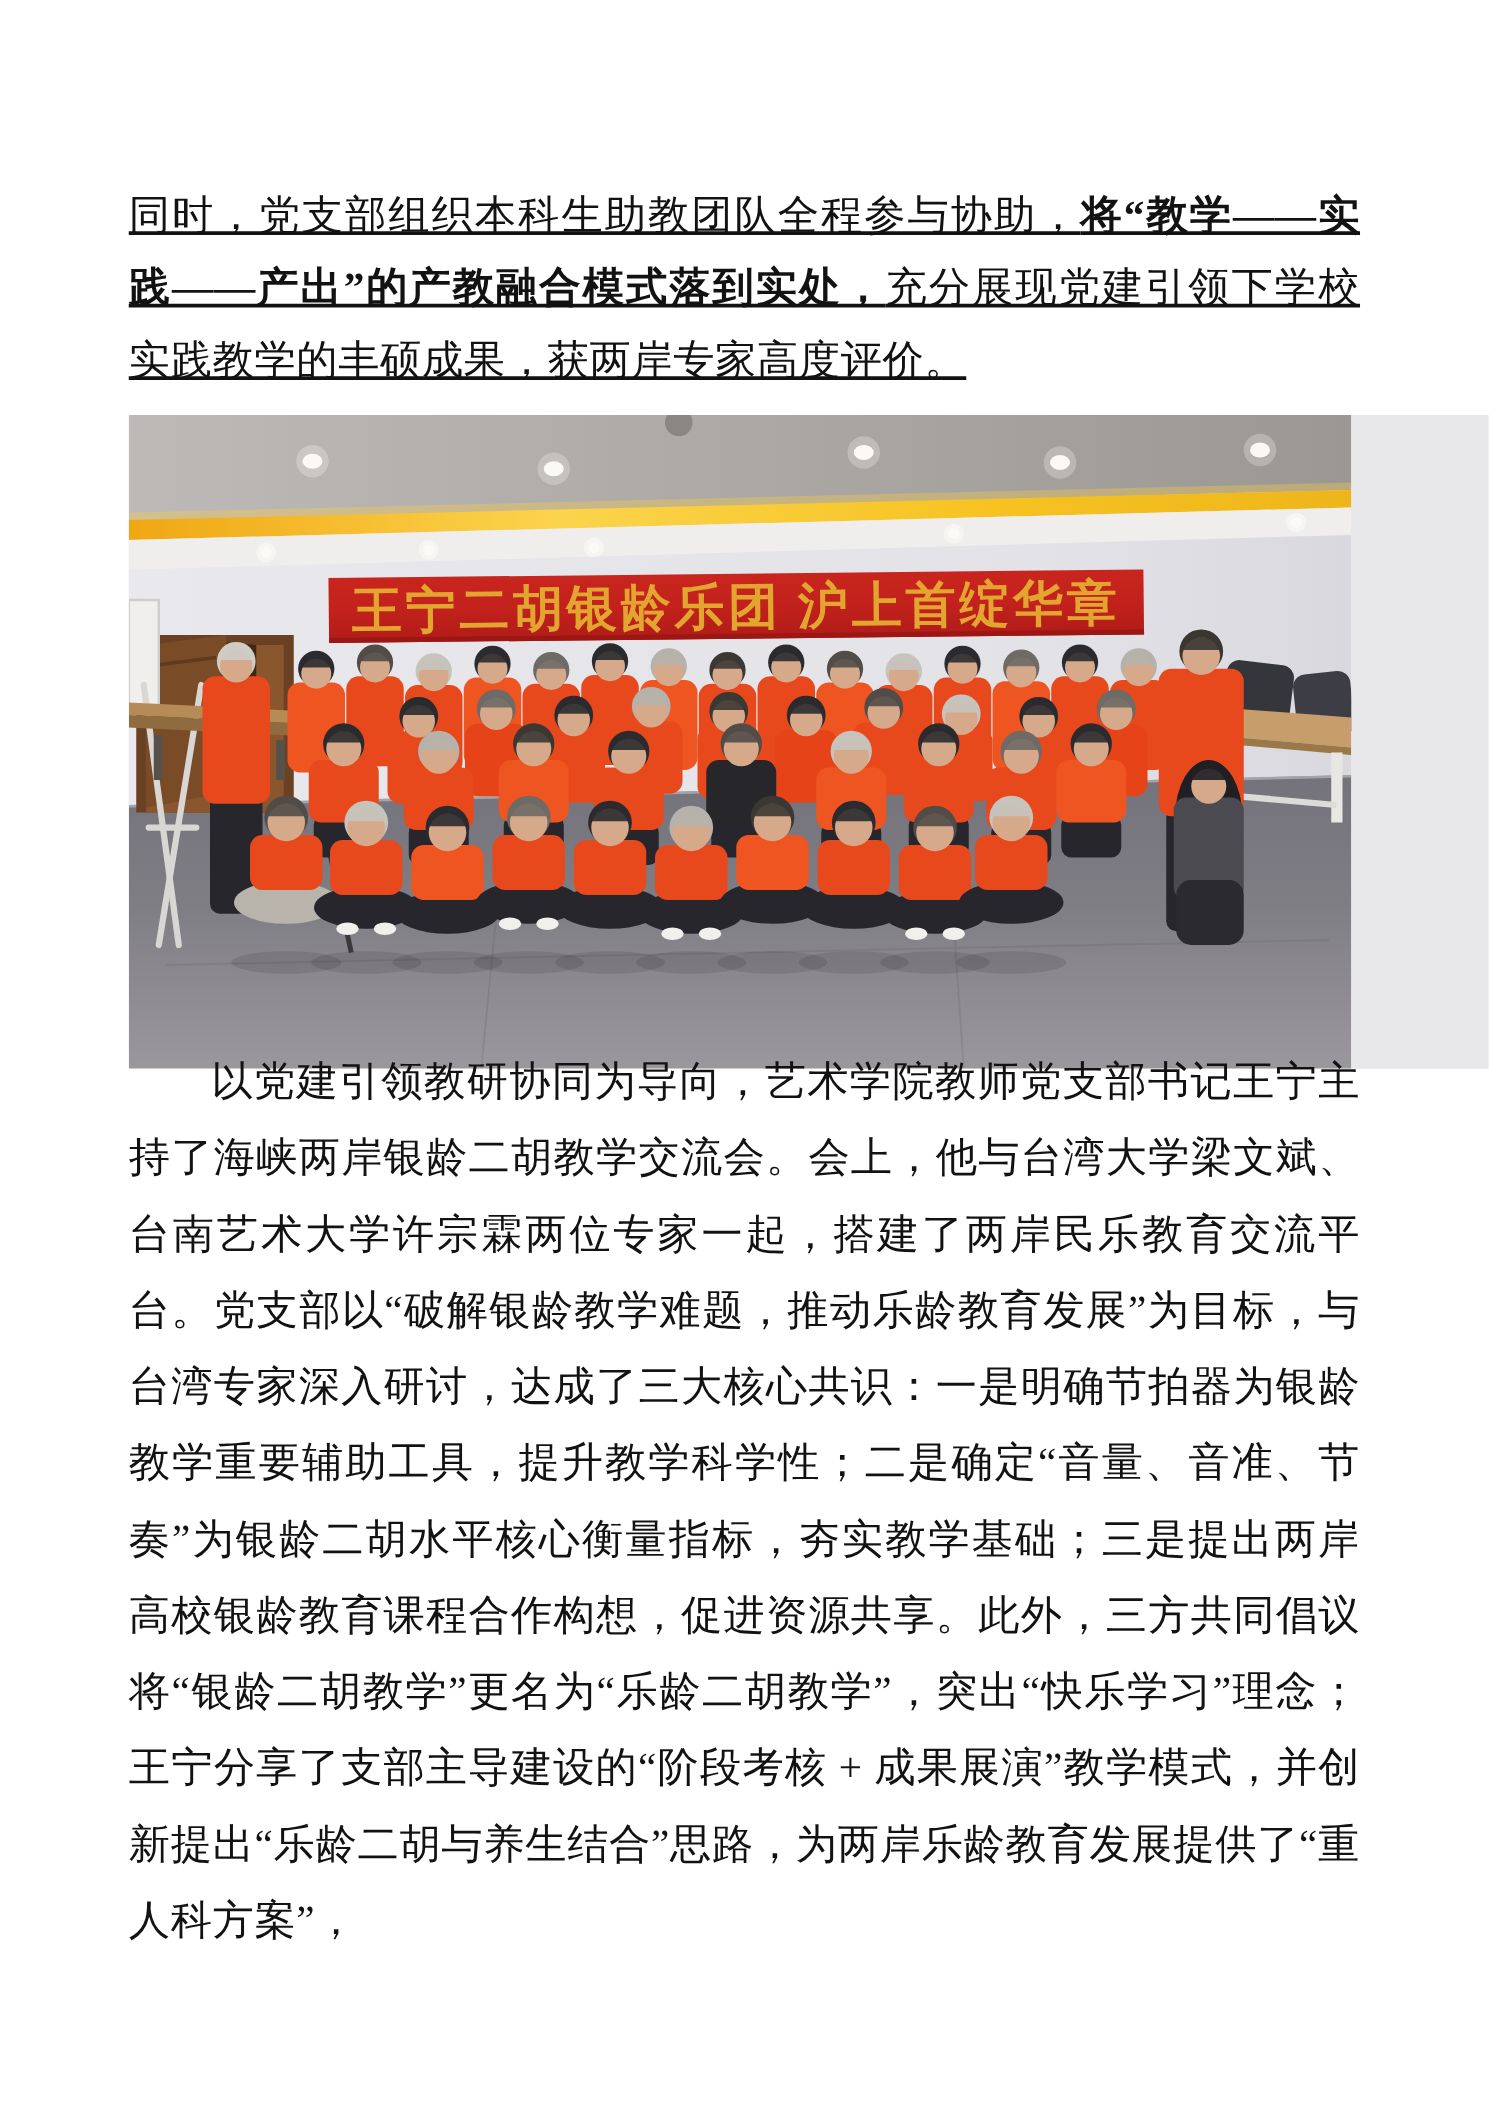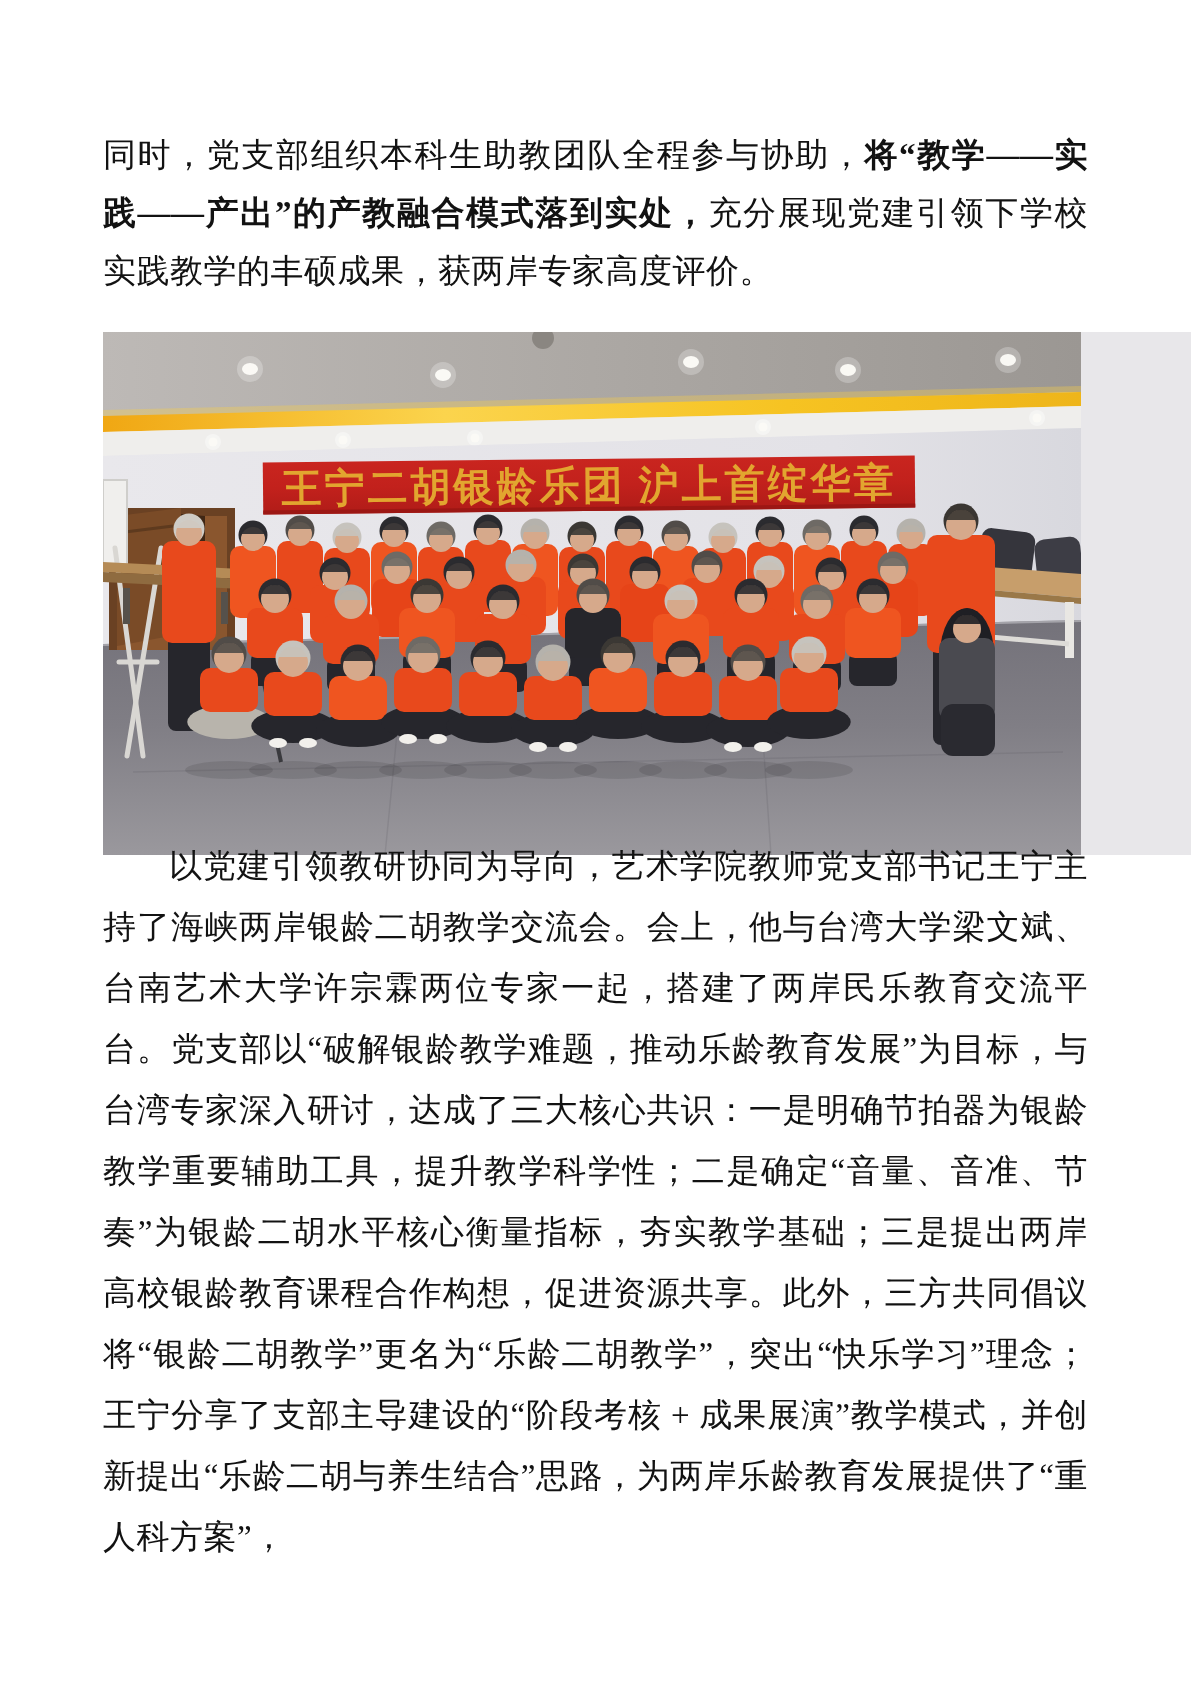--- a/index.html
+++ b/index.html
@@ -15,21 +15,21 @@
   .para {
     position: absolute;
     left: 103px;
     width: 985px;
     font-size: 33px;
     text-align: justify;
     text-justify: inter-ideograph;
     letter-spacing: 0.5px;
     margin: 0;
   }
-  #para1 { top: 126px; line-height: 58px; }
+  #para1 { top: 144px; line-height: 58px; text-decoration: underline; }
   #para1 b { font-weight: 700; }
   #para2 { top: 836px; line-height: 61px; text-indent: 66px; }
   .photo-wrap {
     position: absolute;
     left: 103px;
     top: 332px;
     width: 1108px;
     height: 523px;
     margin: 0;
     overflow: hidden;

